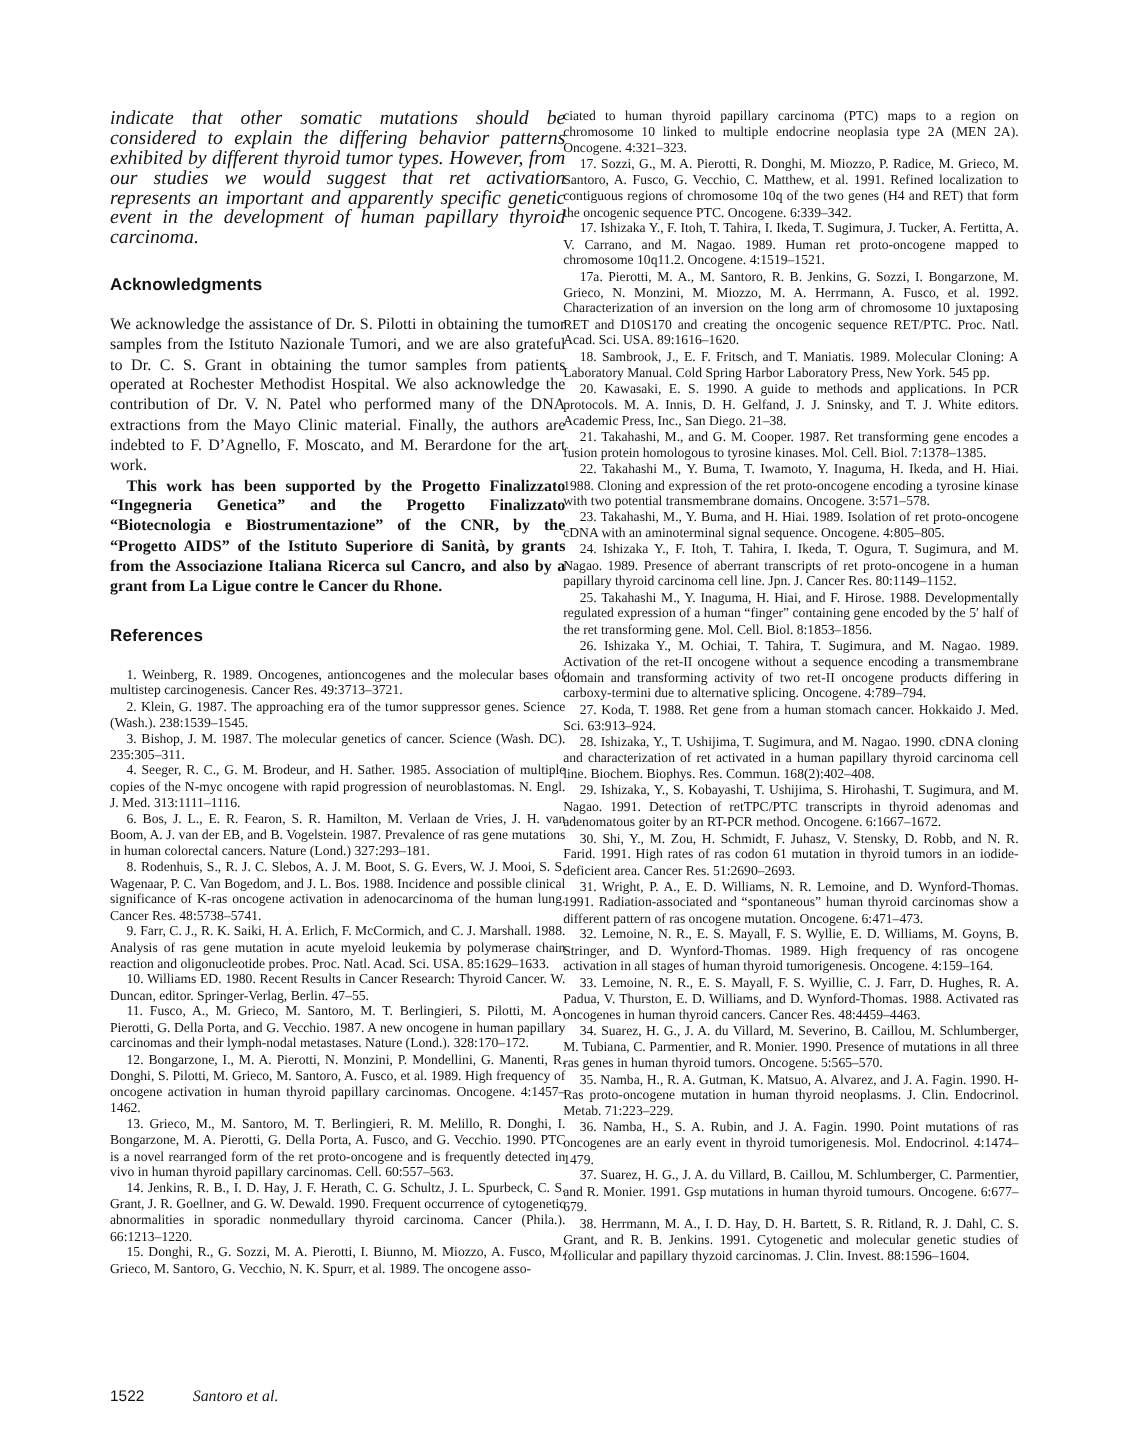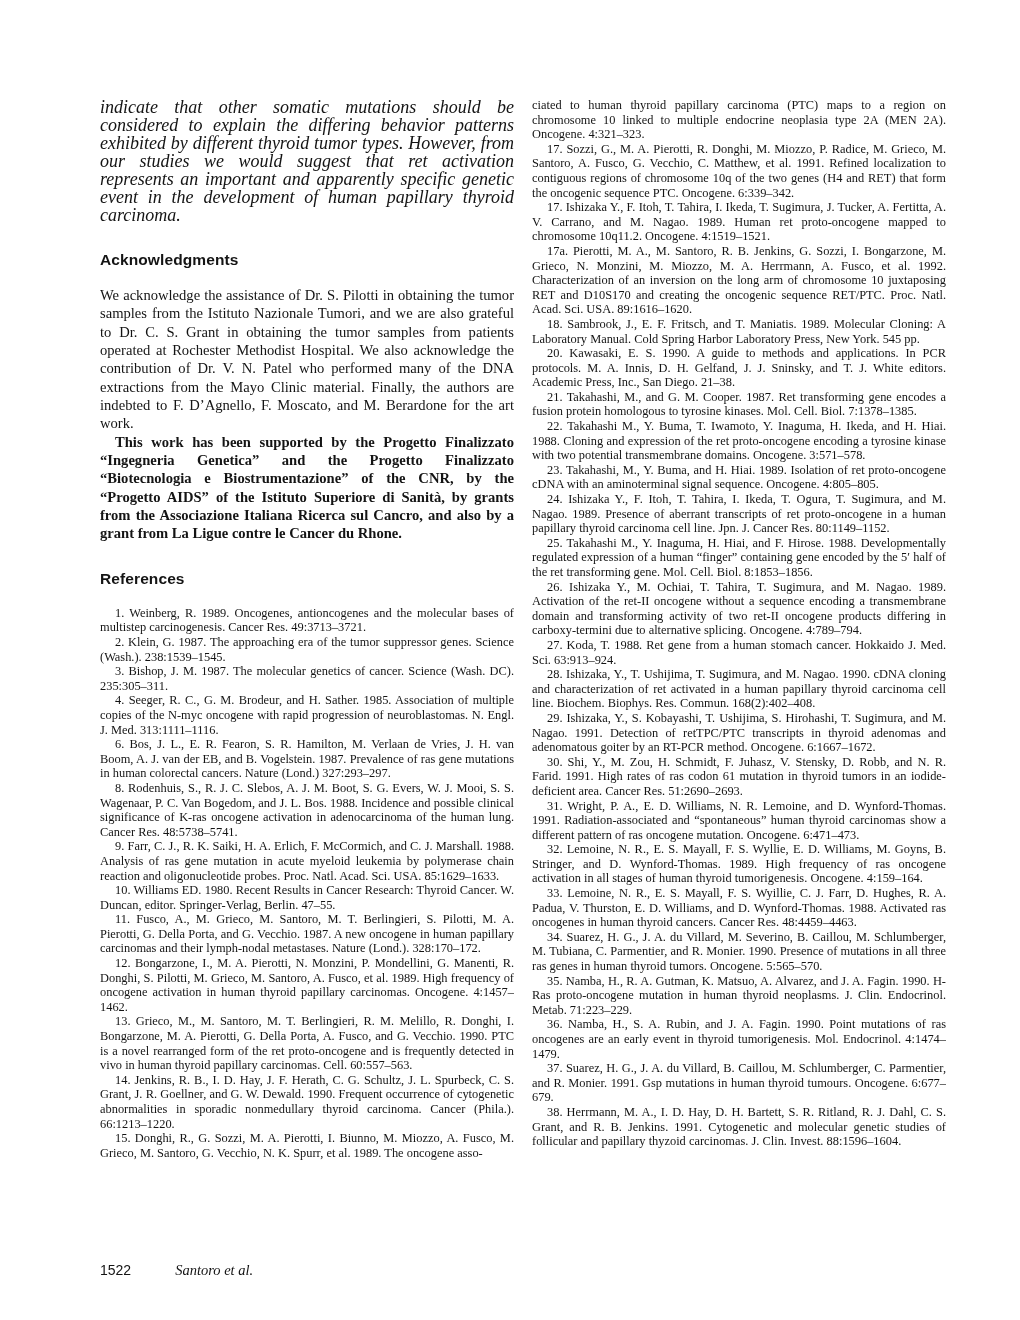--- a/index.html
+++ b/index.html
@@ -6,21 +6,21 @@
   .page {
     position:relative;
     width:1020px; height:1320px;
     background:#ffffff;
     color:#141414;
     font-family:"Liberation Serif", serif;
     overflow:hidden;
   }
   .col { position:absolute; top:98px; width:414px; }
   .col-left  { left:100px; }
-  .col-right { left:532px; }
+  .col-right { left:512px; }
 
   .intro-par {
     margin:0;
     font-size:18px; line-height:18px;
     text-align:justify;
     font-style:italic;
   }
   .sect-heading {
     font-family:"Liberation Sans", sans-serif;
     font-weight:bold;
@@ -72,21 +72,21 @@
     <p class="ack-par first">We acknowledge the assistance of Dr. S. Pilotti in obtaining the tumor samples from the Istituto Nazionale Tumori, and we are also grateful to Dr. C. S. Grant in obtaining the tumor samples from patients operated at Rochester Methodist Hospital. We also acknowledge the contribution of Dr. V. N. Patel who performed many of the DNA extractions from the Mayo Clinic material. Finally, the authors are indebted to F. D’Agnello, F. Moscato, and M. Berardone for the art work.</p>
     <p class="ack-par indent">This work has been supported by the Progetto Finalizzato “Ingegneria Genetica” and the Progetto Finalizzato “Biotecnologia e Biostrumentazione” of the CNR, by the “Progetto AIDS” of the Istituto Superiore di Sanità, by grants from the Associazione Italiana Ricerca sul Cancro, and also by a grant from La Ligue contre le Cancer du Rhone.</p>
 
     <h2 class="sect-heading">References</h2>
 
     <div class="refs">
       <p class="ref-par">1. Weinberg, R. 1989. Oncogenes, antioncogenes and the molecular bases of multistep carcinogenesis. Cancer Res. 49:3713–3721.</p>
       <p class="ref-par">2. Klein, G. 1987. The approaching era of the tumor suppressor genes. Science (Wash.). 238:1539–1545.</p>
       <p class="ref-par">3. Bishop, J. M. 1987. The molecular genetics of cancer. Science (Wash. DC). 235:305–311.</p>
       <p class="ref-par">4. Seeger, R. C., G. M. Brodeur, and H. Sather. 1985. Association of multiple copies of the N-myc oncogene with rapid progression of neuroblastomas. N. Engl. J. Med. 313:1111–1116.</p>
-      <p class="ref-par">6. Bos, J. L., E. R. Fearon, S. R. Hamilton, M. Verlaan de Vries, J. H. van Boom, A. J. van der EB, and B. Vogelstein. 1987. Prevalence of ras gene mutations in human colorectal cancers. Nature (Lond.) 327:293–297.</p>
+      <p class="ref-par">6. Bos, J. L., E. R. Fearon, S. R. Hamilton, M. Verlaan de Vries, J. H. van Boom, A. J. van der EB, and B. Vogelstein. 1987. Prevalence of ras gene mutations in human colorectal cancers. Nature (Lond.) 327:293–181.</p>
       <p class="ref-par">8. Rodenhuis, S., R. J. C. Slebos, A. J. M. Boot, S. G. Evers, W. J. Mooi, S. S. Wagenaar, P. C. Van Bogedom, and J. L. Bos. 1988. Incidence and possible clinical significance of K-ras oncogene activation in adenocarcinoma of the human lung. Cancer Res. 48:5738–5741.</p>
       <p class="ref-par">9. Farr, C. J., R. K. Saiki, H. A. Erlich, F. McCormich, and C. J. Marshall. 1988. Analysis of ras gene mutation in acute myeloid leukemia by polymerase chain reaction and oligonucleotide probes. Proc. Natl. Acad. Sci. USA. 85:1629–1633.</p>
       <p class="ref-par">10. Williams ED. 1980. Recent Results in Cancer Research: Thyroid Cancer. W. Duncan, editor. Springer-Verlag, Berlin. 47–55.</p>
       <p class="ref-par">11. Fusco, A., M. Grieco, M. Santoro, M. T. Berlingieri, S. Pilotti, M. A. Pierotti, G. Della Porta, and G. Vecchio. 1987. A new oncogene in human papillary carcinomas and their lymph-nodal metastases. Nature (Lond.). 328:170–172.</p>
       <p class="ref-par">12. Bongarzone, I., M. A. Pierotti, N. Monzini, P. Mondellini, G. Manenti, R. Donghi, S. Pilotti, M. Grieco, M. Santoro, A. Fusco, et al. 1989. High frequency of oncogene activation in human thyroid papillary carcinomas. Oncogene. 4:1457–1462.</p>
       <p class="ref-par">13. Grieco, M., M. Santoro, M. T. Berlingieri, R. M. Melillo, R. Donghi, I. Bongarzone, M. A. Pierotti, G. Della Porta, A. Fusco, and G. Vecchio. 1990. PTC is a novel rearranged form of the ret proto-oncogene and is frequently detected in vivo in human thyroid papillary carcinomas. Cell. 60:557–563.</p>
       <p class="ref-par">14. Jenkins, R. B., I. D. Hay, J. F. Herath, C. G. Schultz, J. L. Spurbeck, C. S. Grant, J. R. Goellner, and G. W. Dewald. 1990. Frequent occurrence of cytogenetic abnormalities in sporadic nonmedullary thyroid carcinoma. Cancer (Phila.). 66:1213–1220.</p>
       <p class="ref-par">15. Donghi, R., G. Sozzi, M. A. Pierotti, I. Biunno, M. Miozzo, A. Fusco, M. Grieco, M. Santoro, G. Vecchio, N. K. Spurr, et al. 1989. The oncogene asso-</p>
     </div>
   </div>

